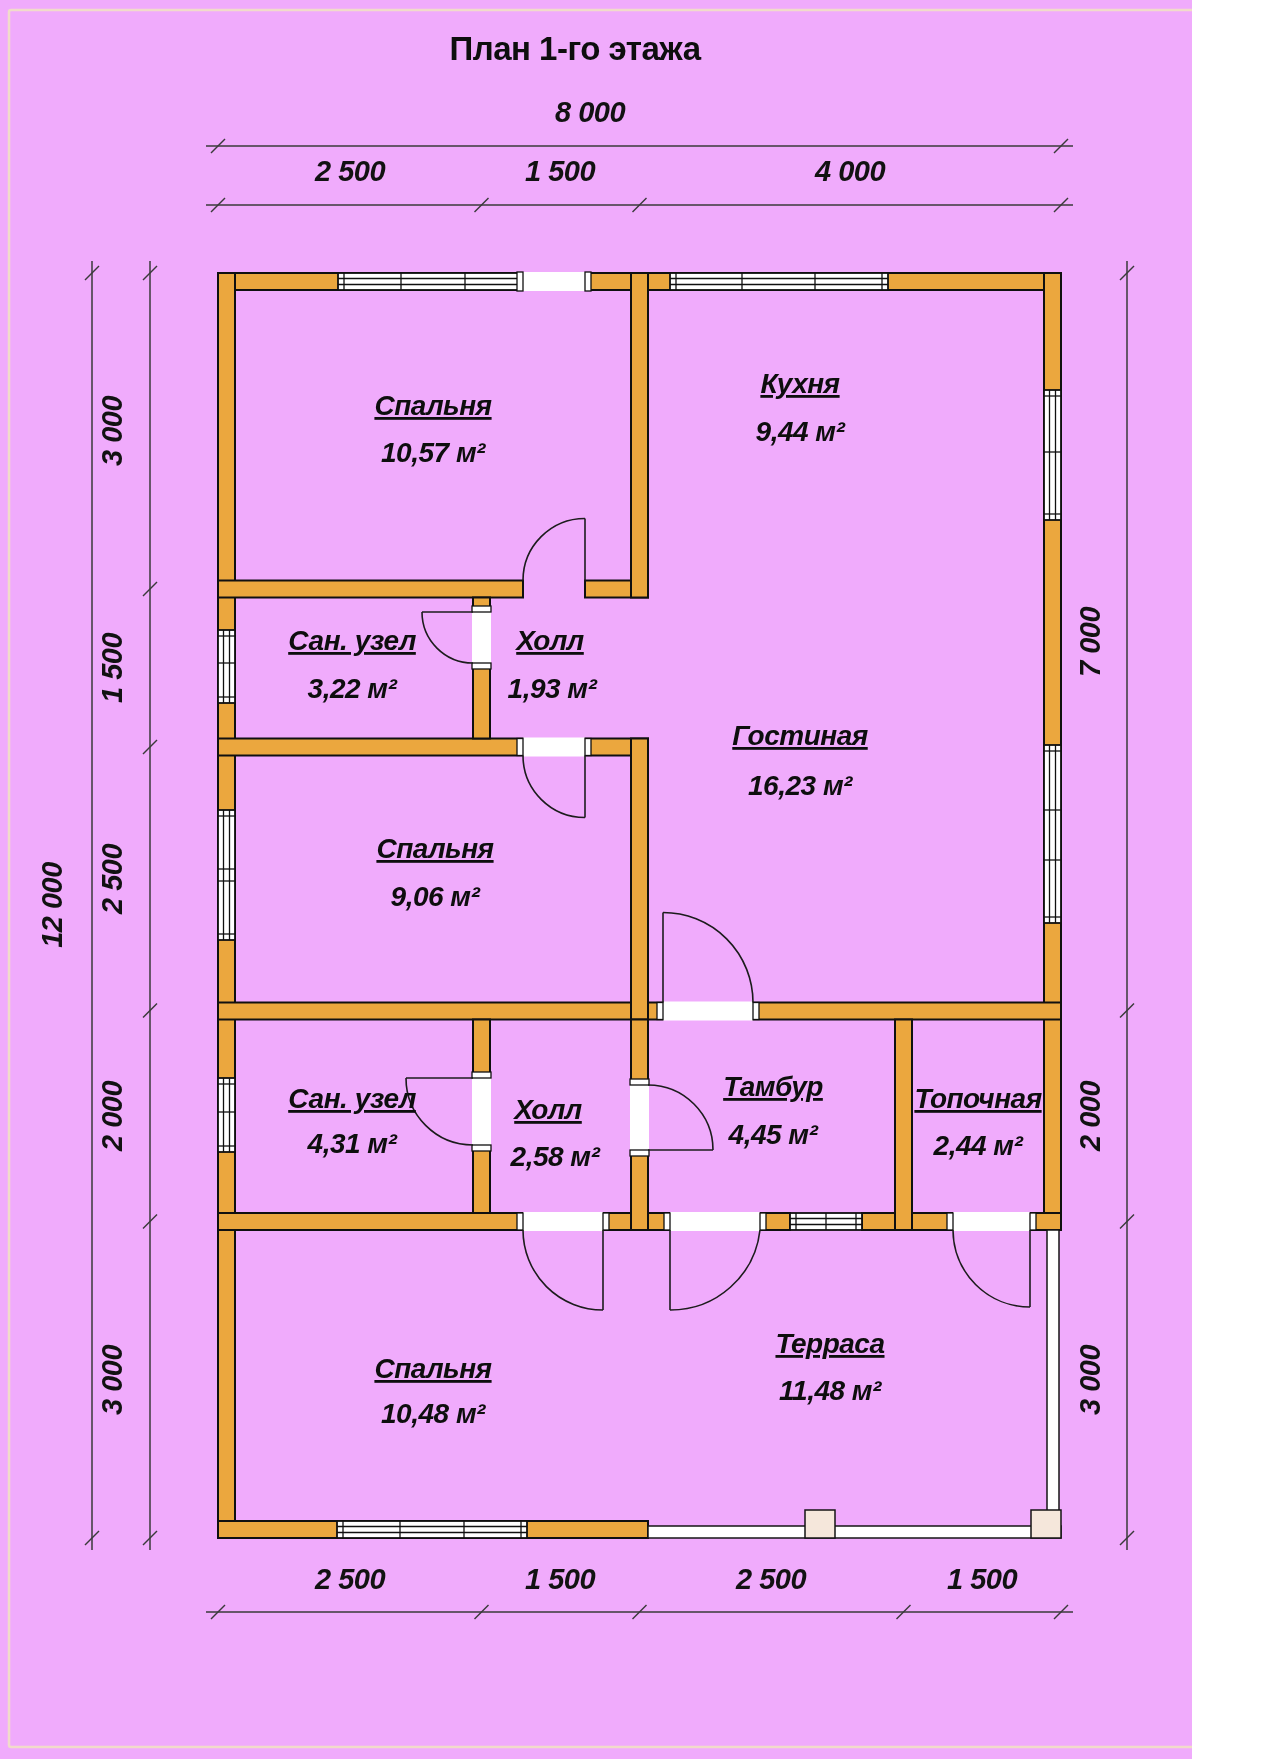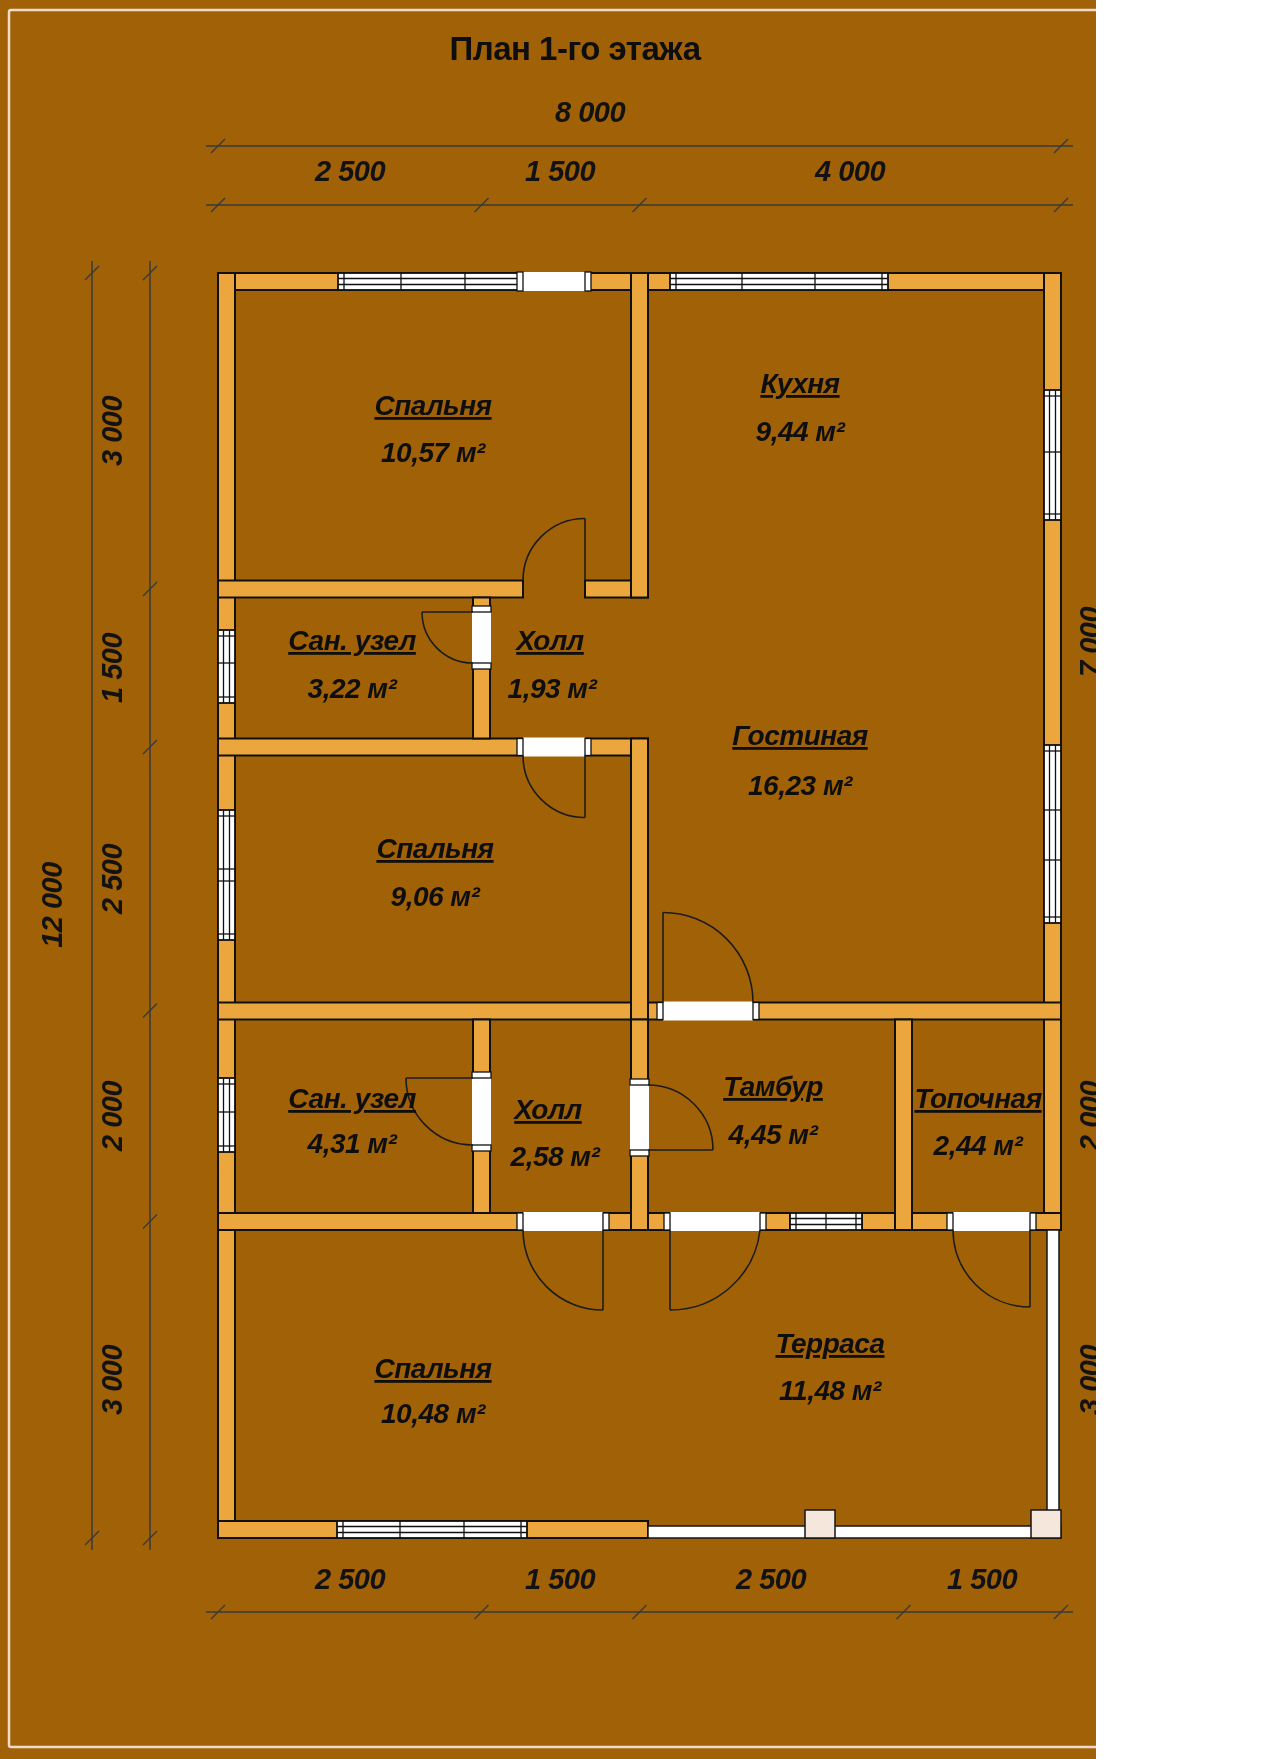--- a/index.html
+++ b/index.html
@@ -1,16 +1,16 @@
 <!DOCTYPE html>
 <html><head>
 <meta charset="utf-8">
 <style>
   html,body{margin:0;padding:0;background:#ffffff;}
-  .canvas{position:relative;width:1096px;height:1759px;background:#a16207;overflow:hidden;}
+  .canvas{position:relative;width:1192px;height:1759px;background:#f0abfc;overflow:hidden;}
   svg{display:block;}
   .t-title{font-family:"Liberation Sans",sans-serif;font-weight:700;font-size:33px;fill:#0e0e0e;letter-spacing:-0.5px;}
   .t-room{font-family:"Liberation Sans",sans-serif;font-style:italic;font-weight:700;font-size:28px;fill:#0e0e0e;letter-spacing:-0.5px;}
   .t-room-u{font-family:"Liberation Sans",sans-serif;font-style:italic;font-weight:700;font-size:28px;fill:#0e0e0e;letter-spacing:-0.5px;text-decoration:underline;}
   .t-dim{font-family:"Liberation Sans",sans-serif;font-style:italic;font-weight:700;font-size:29px;fill:#121212;letter-spacing:-0.5px;}
   .w{stroke:#101010;stroke-width:2;}
   .gap{fill:#ffffff;stroke:none;}
   .jamb{fill:#ffffff;stroke:#101010;stroke-width:1.3;}
   .win-r{fill:#ffffff;stroke:#101010;stroke-width:1.8;}
   .win-l{stroke:#101010;stroke-width:1.3;}

